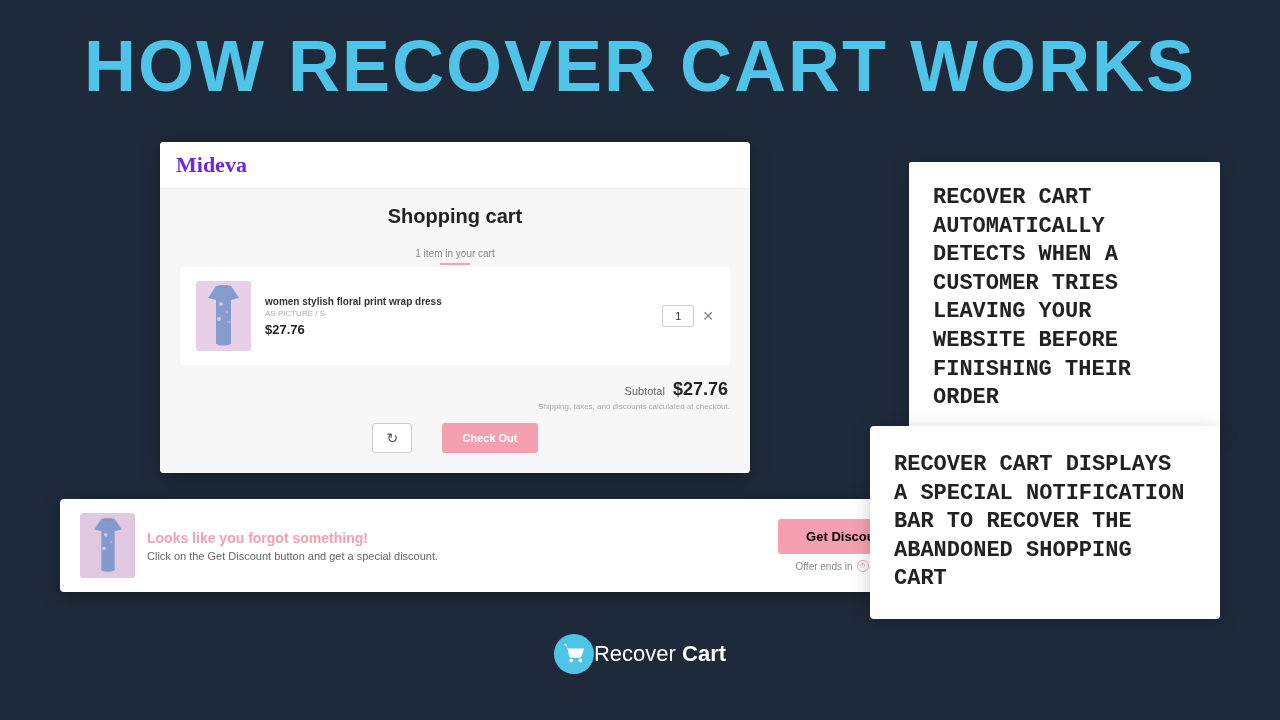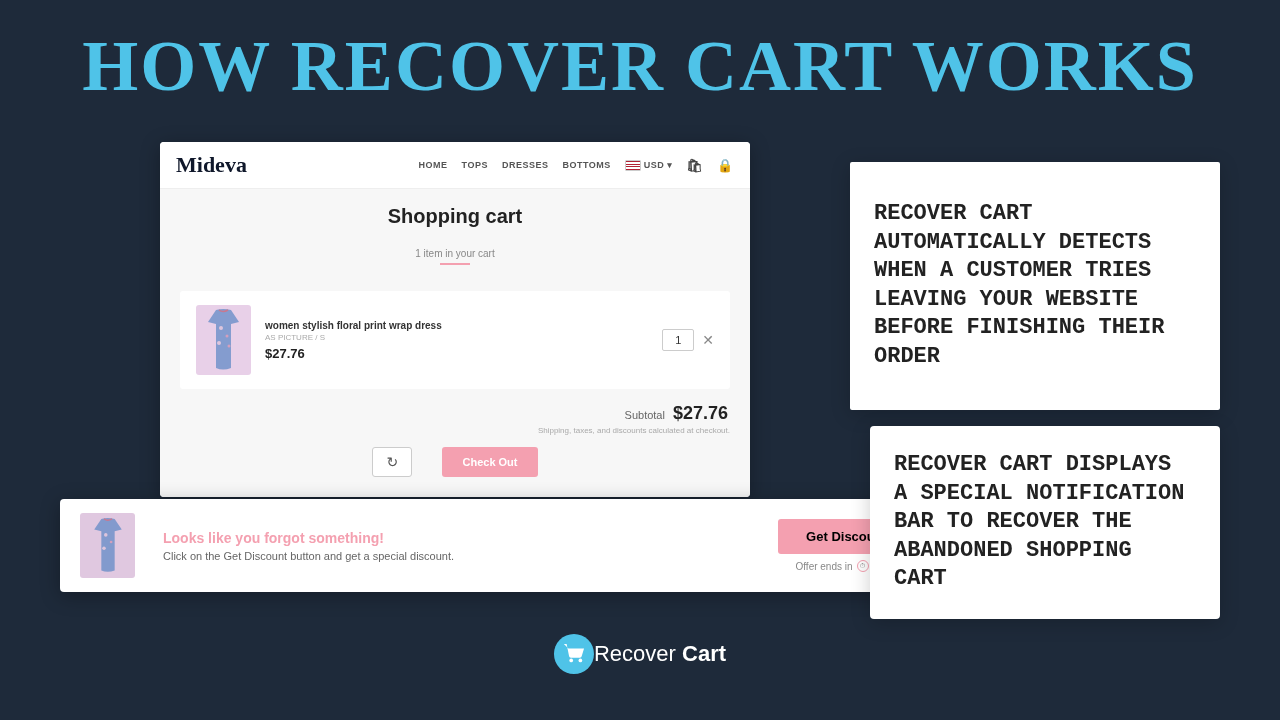--- a/index.html
+++ b/index.html
@@ -13,21 +13,21 @@
     }
 
     
     .main-title {
       text-align: center;
       padding: 30px 20px 20px;
       font-size: 72px;
       font-weight: 900;
       color: #4fc3e8;
       text-transform: uppercase;
-      font-family: Liberation Serif, serif;
+      font-family: Liberation Sans, sans-serif;
       letter-spacing: 2px;
       line-height: 1;
     }
 
     
     .content-area {
       position: relative;
       width: 100%;
       height: 560px;
       margin-top: 10px;
@@ -49,21 +49,21 @@
     .store-nav {
       display: flex;
       align-items: center;
       padding: 10px 16px;
       border-bottom: 1px solid #eee;
       background: #fff;
     }
     .store-logo {
       font-family: 'Brush Script MT', cursive;
       font-size: 22px;
-      color: #0f172a;
+      color: #6d28d9;
       font-weight: bold;
       flex: 1;
     }
     .store-nav-links {
       display: flex;
       gap: 14px;
       font-size: 9px;
       color: #555;
       font-weight: 600;
       letter-spacing: 0.5px;
@@ -108,21 +108,21 @@
       text-align: center;
       font-size: 20px;
       font-weight: 700;
       color: #222;
       margin-bottom: 20px;
     }
     .cart-subtitle {
       text-align: center;
       font-size: 10px;
       color: #888;
-      margin-bottom: 26px;
+      margin-bottom: 2px;
     }
     .cart-subtitle::after {
       content: '';
       display: block;
       width: 30px;
       height: 2px;
       background: #f4a0b0;
       margin: 4px auto 0;
     }
 
@@ -252,24 +252,24 @@
       font-weight: 600;
       cursor: pointer;
       margin-left: 20px;
     }
 
     
     .info-box-1 {
       position: absolute;
       right: 60px;
       top: 30px;
-      width: 370px;
+      width: 311px;
       background: #fff;
       border-radius: 2px;
-      padding: 38px 24px;
+      padding: 22px 24px;
       box-shadow: 0 4px 20px rgba(0,0,0,0.2);
     }
     .info-box-text {
       font-family: 'Courier New', monospace;
       font-size: 22px;
       font-weight: 700;
       color: #222;
       line-height: 1.3;
       text-transform: uppercase;
     }
@@ -278,21 +278,21 @@
     .notification-bar {
       position: absolute;
       left: 60px;
       bottom: 100px;
       width: 875px;
       background: #fff;
       border-radius: 4px;
       padding: 14px 20px;
       display: flex;
       align-items: center;
-      gap: 28px;
+      gap: 12px;
       box-shadow: 0 4px 20px rgba(0,0,0,0.3);
     }
     .notif-product-img {
       width: 55px;
       height: 65px;
       background: #e0c8e0;
       border-radius: 3px;
       flex-shrink: 0;
       overflow: hidden;
       display: flex;
@@ -392,33 +392,20 @@
 <body>
 
 <h1 class="main-title">HOW RECOVER CART WORKS</h1>
 
 <div class="content-area">
 
   <div class="cart-mockup">
 
     <div class="store-nav">
       <div class="store-logo">Mideva</div>
-      <div class="store-nav-links">
-        <span>HOME</span>
-        <span>TOPS</span>
-        <span>DRESSES</span>
-        <span>BOTTOMS</span>
-        <span class="nav-flag">
-          <span class="flag-rect"></span>
-          <span>USD</span>
-          <span>▾</span>
-        </span>
-        <span class="nav-icon">🛍</span>
-        <span class="nav-icon">🔒</span>
-      </div>
     </div>
 
     <div class="cart-content">
       <div class="cart-title">Shopping cart</div>
       <div class="cart-subtitle">1 item in your cart</div>
 
       <div class="cart-items-area">
         <div class="cart-item">
 
           <div class="product-image">

